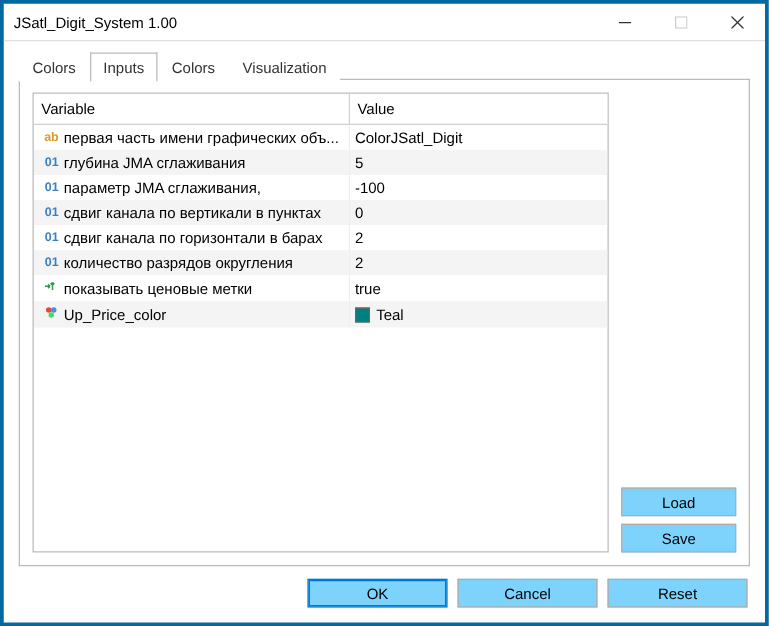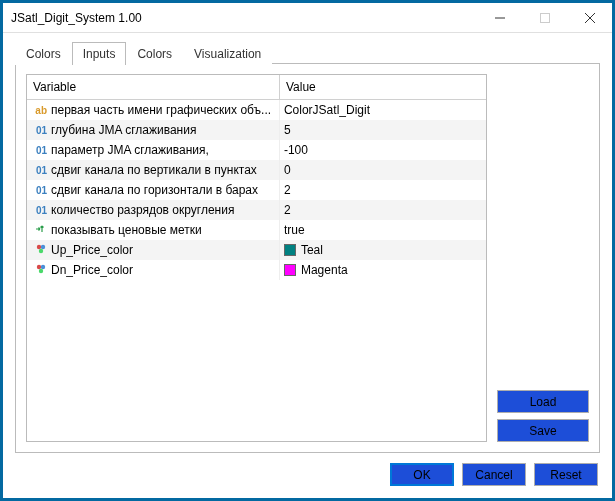--- a/index.html
+++ b/index.html
@@ -144,33 +144,33 @@
   .side-btns {
     width: 92px;
     display: flex;
     flex-direction: column;
     justify-content: flex-end;
     gap: 6px;
   }
   .btn {
     height: 23px;
     border: 1px solid #adadad;
-    background: #1d4ed8;
+    background: #7dd3fc;
     display: flex;
     align-items: center;
     justify-content: center;
     font-size: 12px;
   }
   .bottom-btns {
     display: flex;
     justify-content: flex-end;
     gap: 8px;
     padding: 10px 2px 2px 2px;
   }
-  .bottom-btns .btn { width: 64px; }
+  .bottom-btns .btn { width: 112px; }
   .btn.primary {
     border: 1px solid #0078d7;
     box-shadow: inset 0 0 0 1px #0078d7;
   }
 </style>
 </head>
 <body>
 
 <div class="window">
 
@@ -325,38 +325,20 @@
                     <span>Up_Price_color</span>
                   </div>
                 </td>
                 <td>
                   <div class="val-cell">
                     <span class="color-sw" style="background: rgb(0, 128, 128);"></span>
                     <span>Teal</span>
                   </div>
                 </td>
               </tr>
-              <tr>
-                <td>
-                  <div class="var-cell">
-                    <span class="type-badge tb-cluster"><svg width="12" height="12" viewBox="0 0 12 12">
-                        <circle cx="4" cy="4" r="2.2" fill="#d94a4a"></circle>
-                        <circle cx="8" cy="4" r="2.2" fill="#4a8fd9"></circle>
-                        <circle cx="6" cy="8" r="2.2" fill="#4ad96a"></circle>
-                      </svg></span>
-                    <span>Dn_Price_color</span>
-                  </div>
-                </td>
-                <td>
-                  <div class="val-cell">
-                    <span class="color-sw" style="background: rgb(255, 0, 255);"></span>
-                    <span>Magenta</span>
-                  </div>
-                </td>
-              </tr>
             </tbody>
         </table>
       </div>
 
       <div class="side-btns">
         <div class="btn">Load</div>
         <div class="btn">Save</div>
       </div>
 
     </div>

